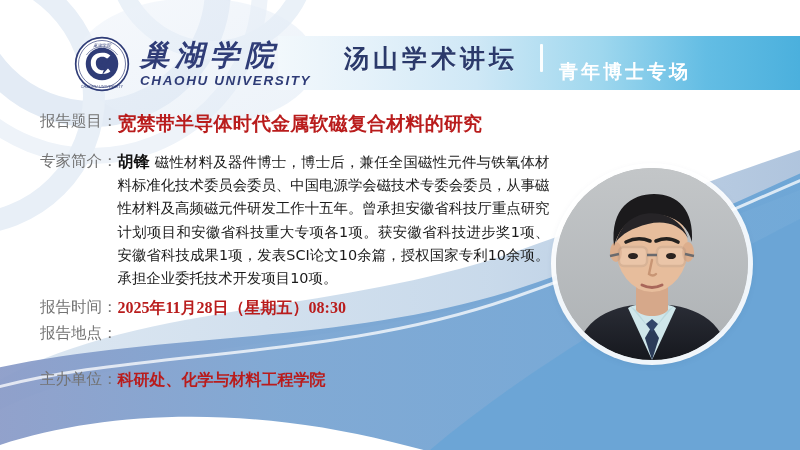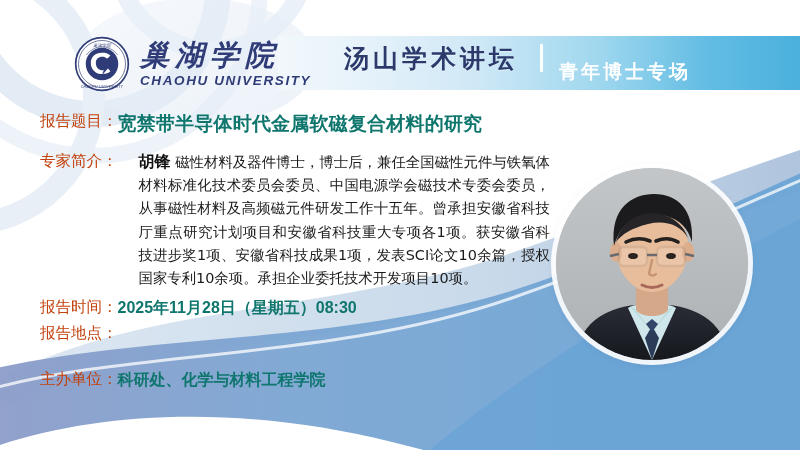--- a/index.html
+++ b/index.html
@@ -46,32 +46,32 @@
     font-family:"DejaVu Serif","Liberation Serif",serif;
   }
   .logo-en{
     font-size:13.5px;font-weight:bold;color:#2f3c77;letter-spacing:1.6px;margin-top:2px;
     font-family:"Liberation Sans",sans-serif;
   }
 
   
   .row{position:absolute;display:flex;align-items:flex-start;}
   .label{
-    color:#c2410c;font-size:15.5px;white-space:nowrap;line-height:1.5;
+    color:#737373;font-size:15.5px;white-space:nowrap;line-height:1.5;
     font-family:"DejaVu Sans","Liberation Sans",sans-serif;
   }
   .value-bold{
-    color:#0f766e;font-size:17px;font-weight:bold;line-height:1.5;
-    font-family:Liberation Sans, sans-serif;
+    color:#b91c1c;font-size:17px;font-weight:bold;line-height:1.5;
+    font-family:Liberation Serif, serif;
   }
 
   #row-title{left:40px;top:110px;}
   #row-title .value-bold{font-size:19px;letter-spacing:.2px;}
 
-  #row-bio{left:40px;top:150px;width:510px;gap:21px;}
+  #row-bio{left:40px;top:150px;width:510px;}
   .bio-body{
     color:#1a1a1a;font-size:14.4px;line-height:23.2px;text-align:justify;
     font-family:"DejaVu Sans","Liberation Sans",sans-serif;
     width:432px;
   }
   .bio-name{font-weight:bold;font-size:16px;color:#111;margin-top:24px;}
 
   #row-time{left:40px;top:296px;}
   #row-place{left:40px;top:322px;}
   #row-host{left:40px;top:368px;}

